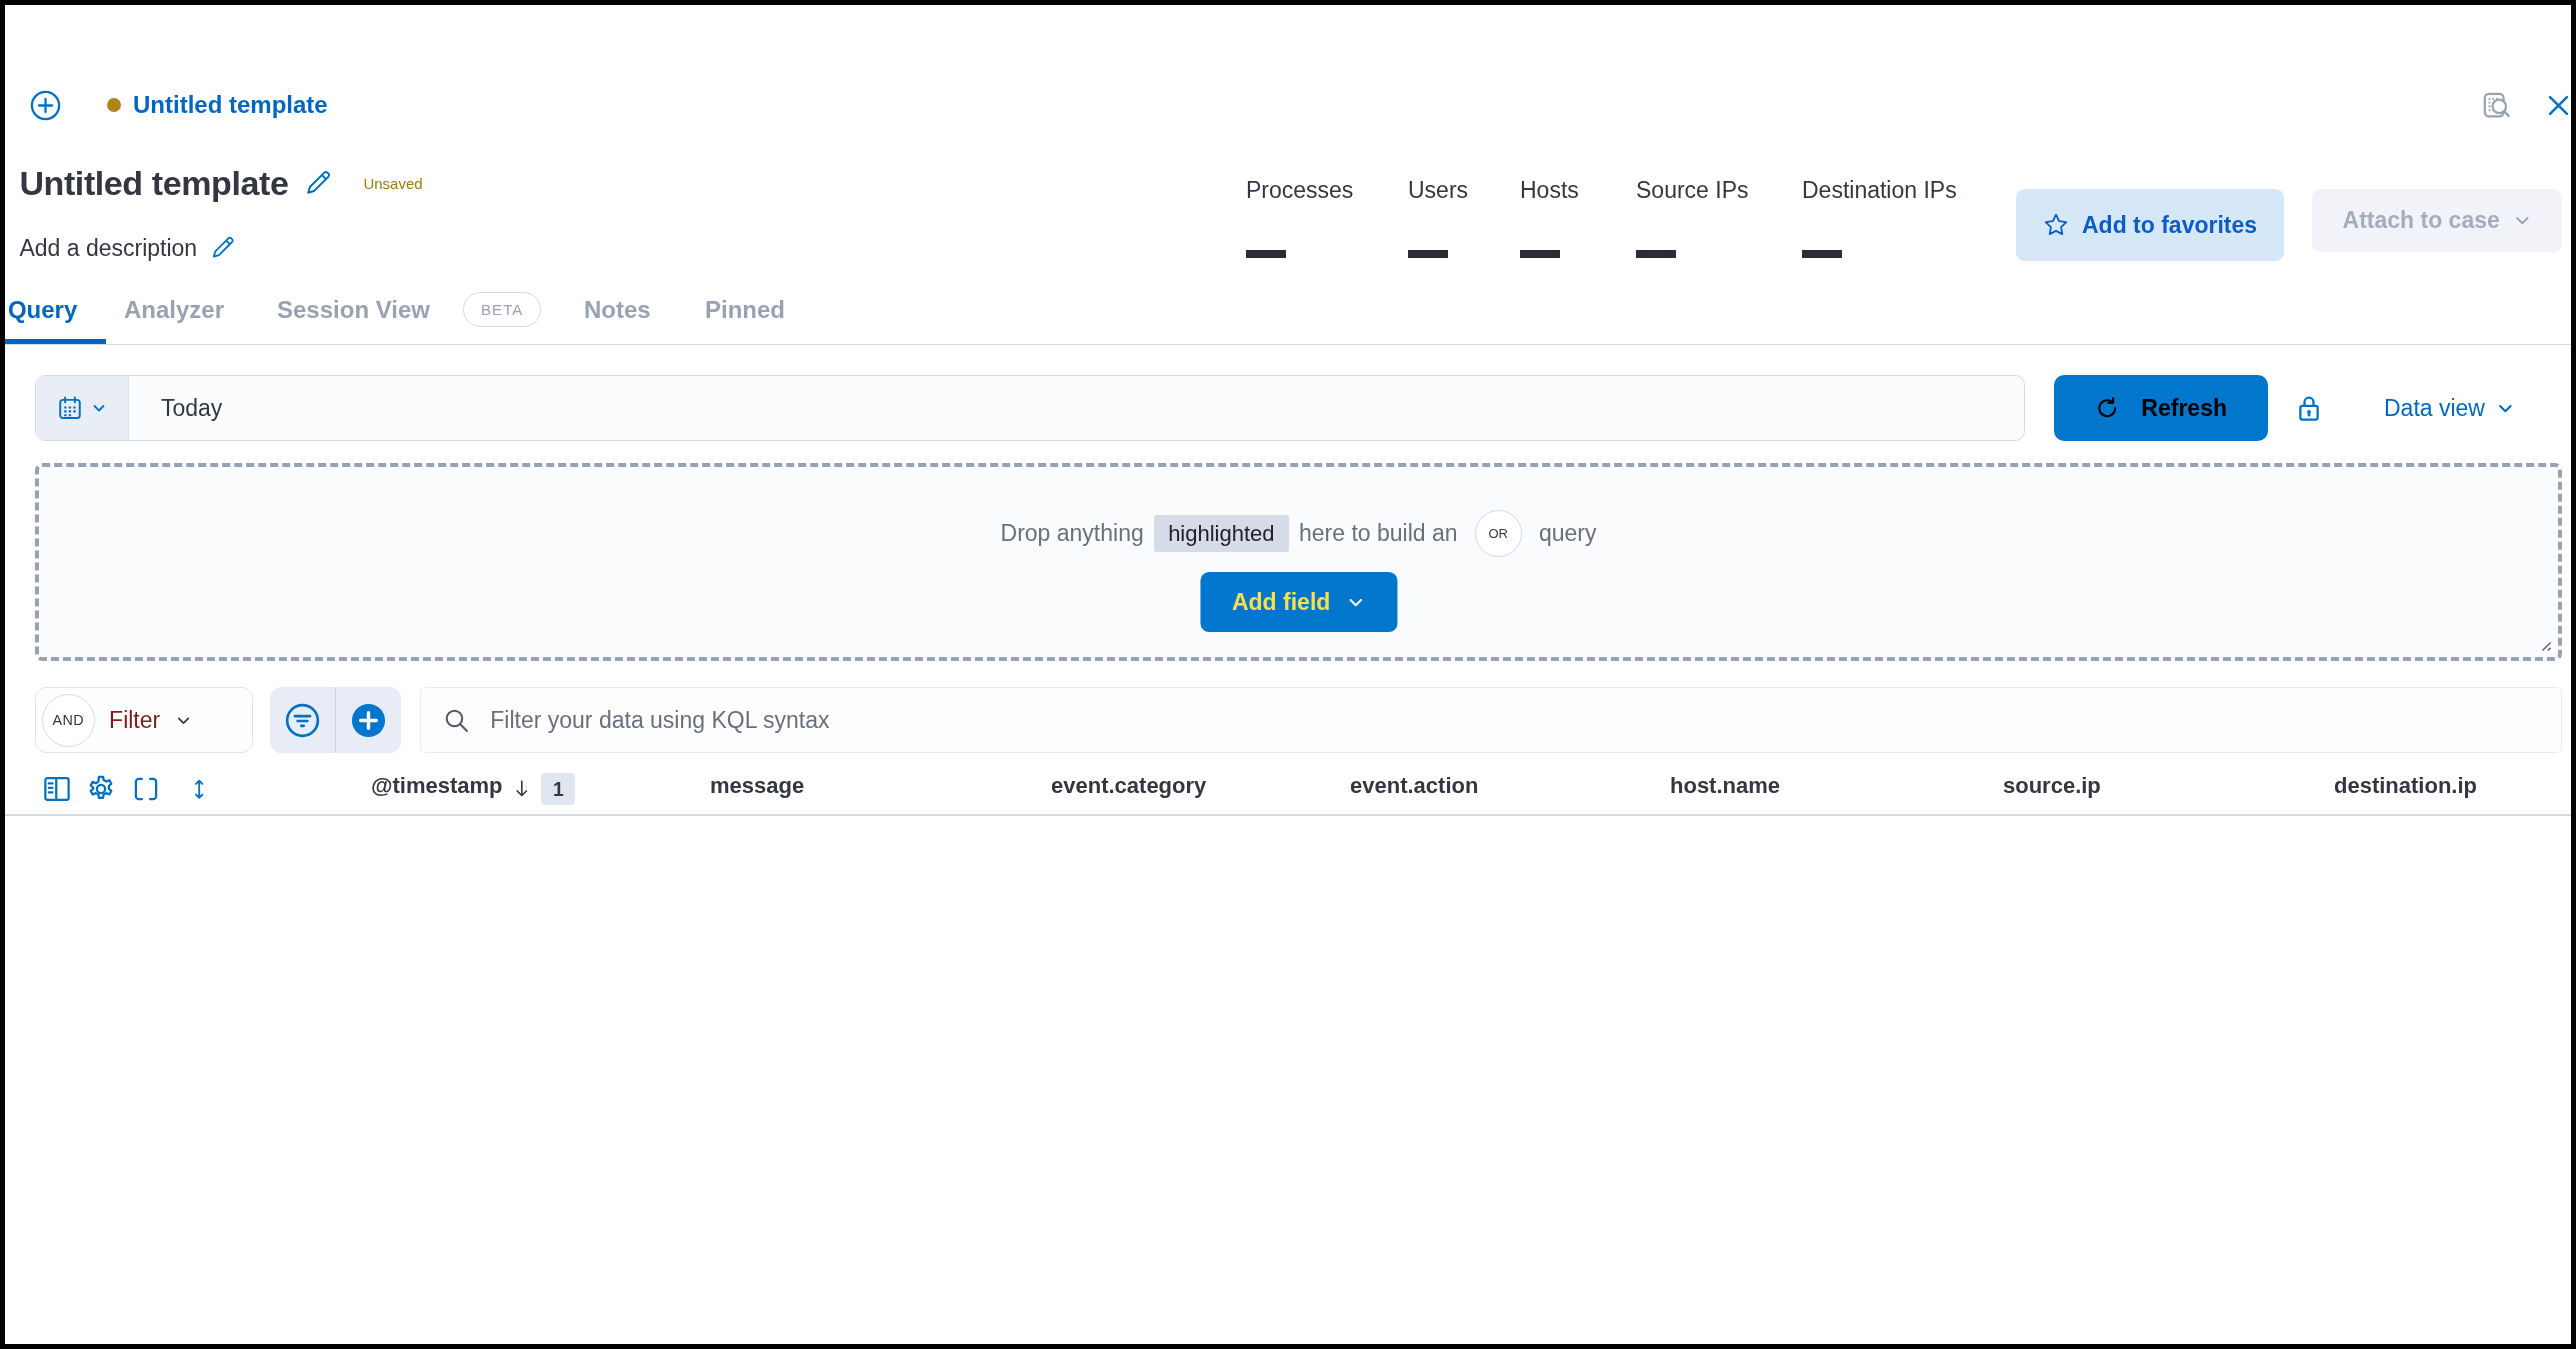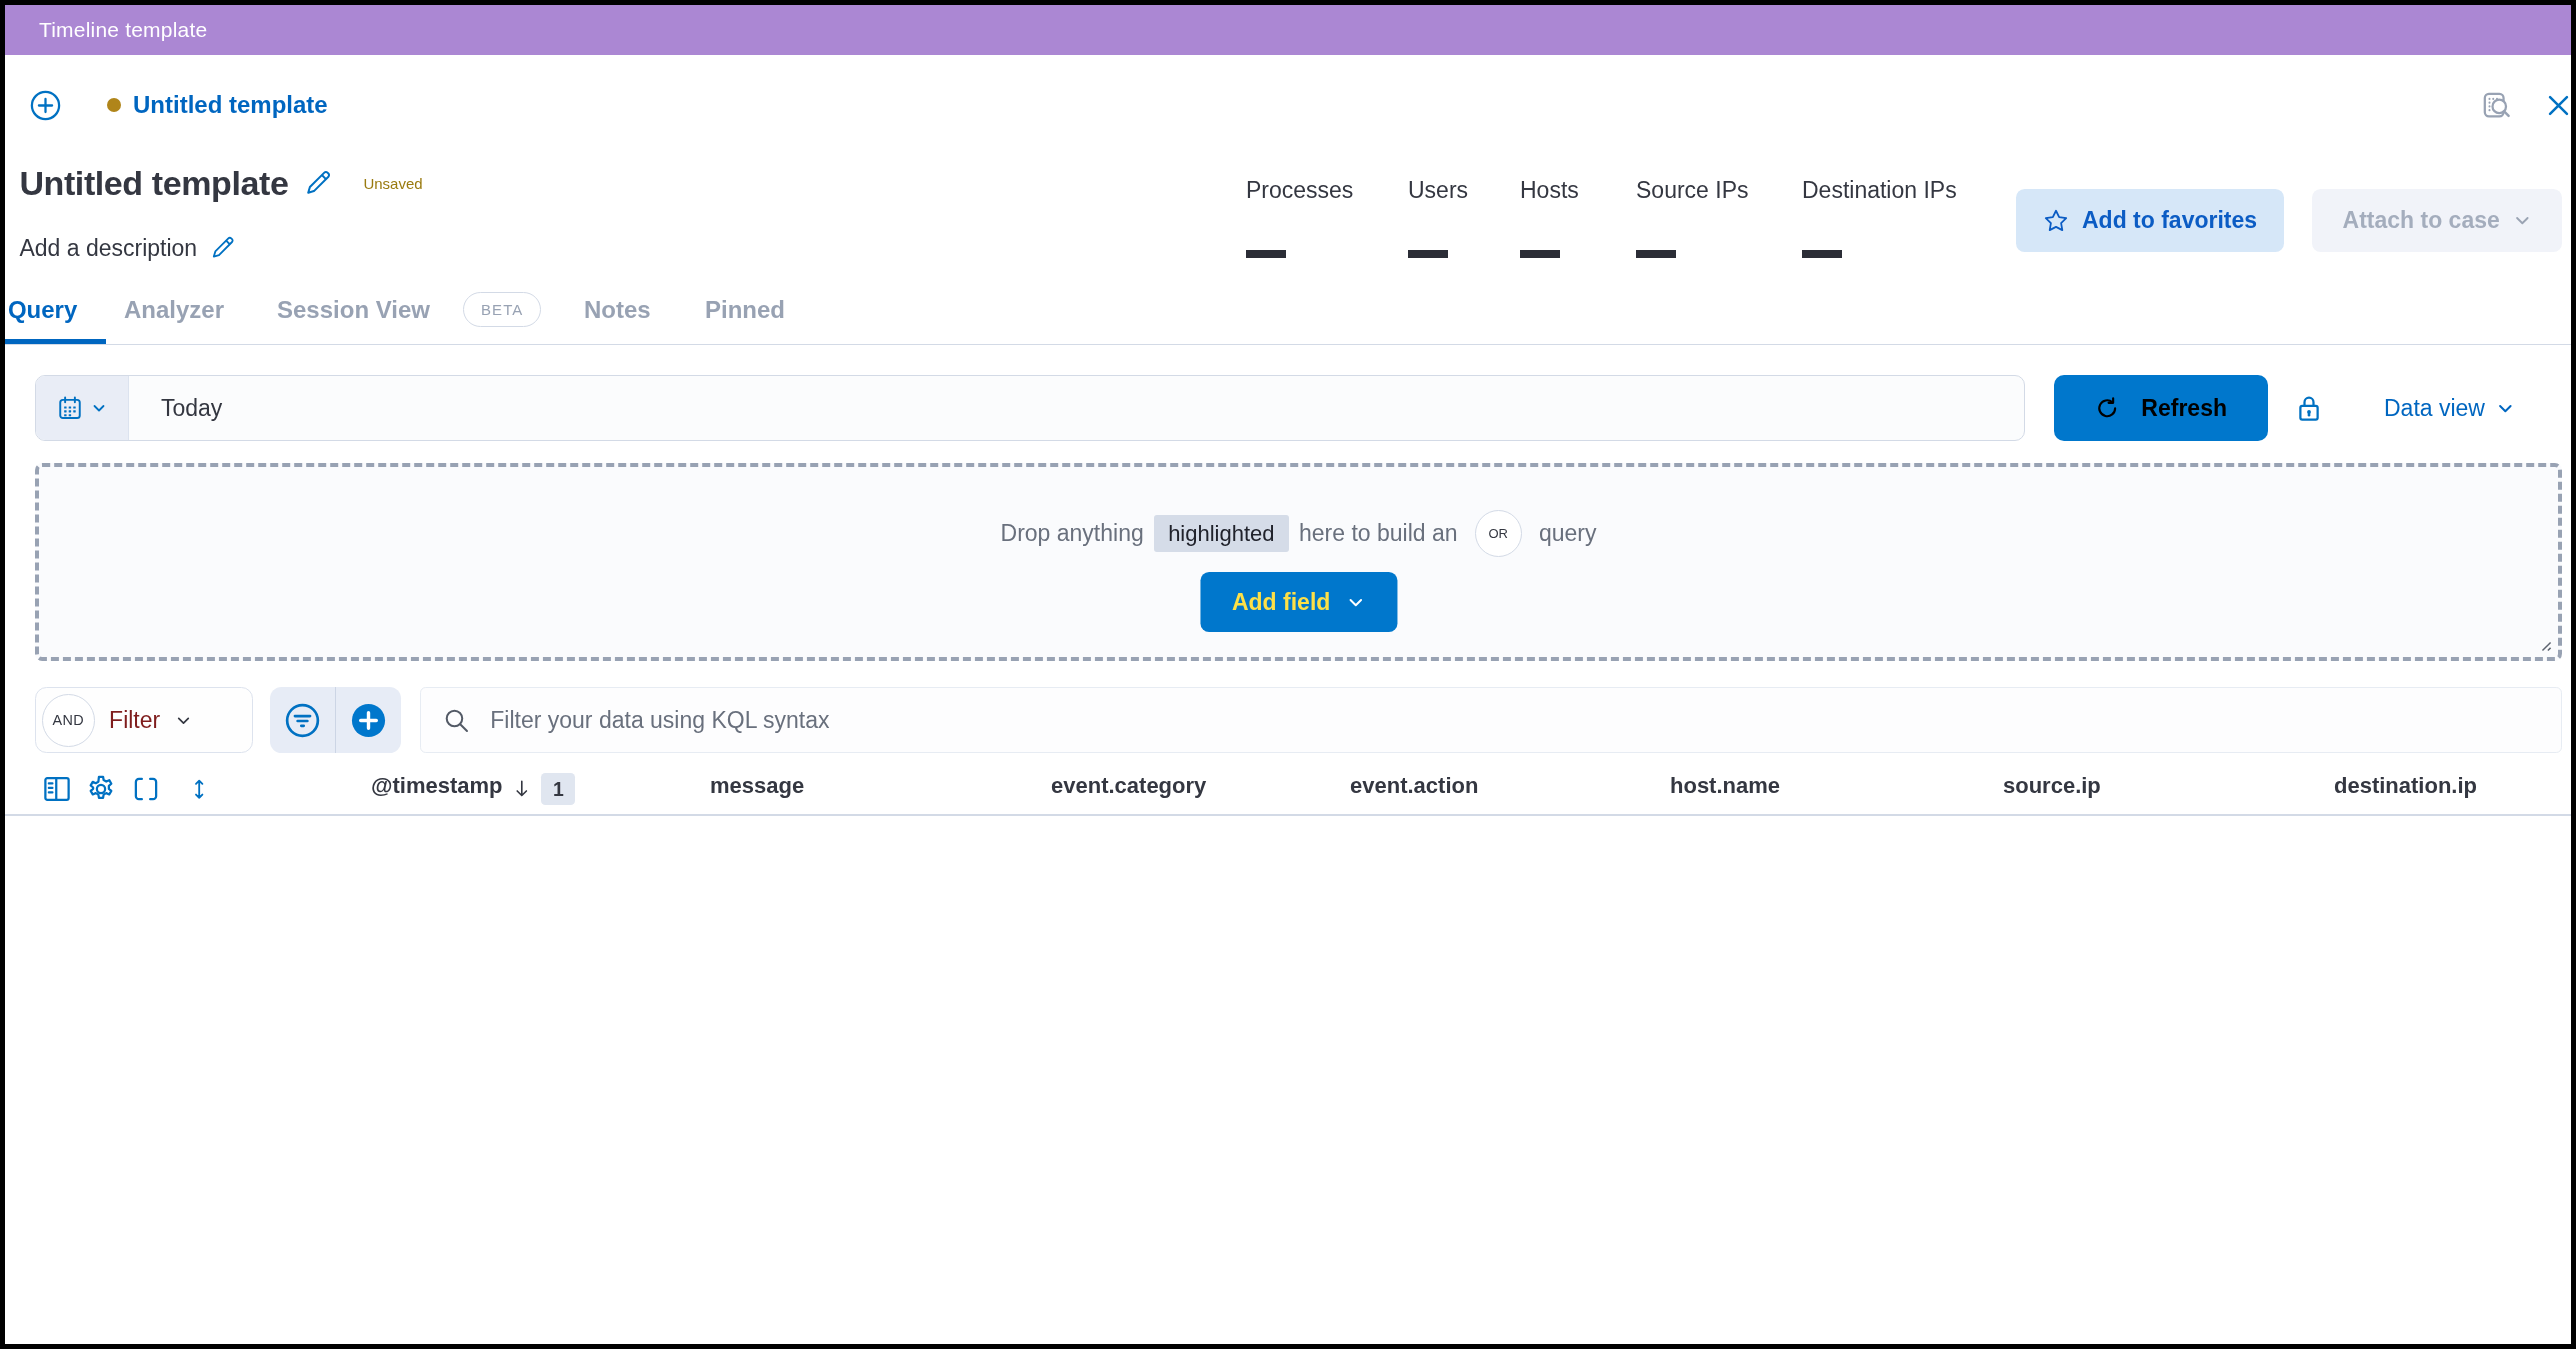--- a/index.html
+++ b/index.html
@@ -25,21 +25,21 @@
   .unsaved{font-size:15px;color:#9a7b10;margin-left:16px;}
   .desc-row{left:14.4px;top:180px;display:flex;align-items:center;gap:13px;font-size:23px;color:#343741;}
 
   
   .stat{top:121px;display:flex;flex-direction:column;}
   .stat .lbl{font-size:23px;color:#343741;line-height:29px;}
   .stat .dash{margin-top:45px;width:40px;height:8px;background:#2b2d36;}
 
   
   .btn{display:flex;align-items:center;justify-content:center;border-radius:8.6px;box-sizing:border-box;cursor:pointer;}
-  .fav-btn{left:2011px;top:134px;height:63px;padding:0 27px;background:#d6e7f8;color:#0b5cc4;gap:13px;font-size:23px;font-weight:600;}
+  .fav-btn{left:2011px;top:134px;height:72px;padding:0 27px;background:#d6e7f8;color:#0b5cc4;gap:13px;font-size:23px;font-weight:600;}
   .attach-btn{left:2307px;top:134px;width:250px;height:63px;background:#f1f3f9;color:#a4adbd;gap:13px;font-size:23px;font-weight:600;}
 
   
   .tab{top:241px;font-size:24px;font-weight:bold;color:#98a2b3;cursor:pointer;}
   .tab.active{color:#0066c0;}
   .tab-underline{left:0;top:284px;width:101px;height:5.7px;background:#0066c0;}
   .tabs-divider{left:0;right:0;top:289px;height:1.4px;background:#d3dae6;}
   .beta-pill{left:458px;top:237px;height:33px;padding:0 17px;border:1.4px solid #d3dae6;border-radius:18.7px;color:#98a2b3;font-size:15px;letter-spacing:1.1px;display:flex;align-items:center;background:#fff;}
 
   
@@ -72,23 +72,20 @@
   
   .th-btn{top:718px;color:#0071c2;width:32px;height:32px;cursor:pointer;}
   .hcell{top:718px;height:32px;display:flex;gap:8.6px;font-size:22px;font-weight:bold;color:#343741;}
   .sort-badge{background:#e0e6f0;border-radius:4.3px;min-width:17px;height:32px;display:flex;align-items:center;justify-content:center;font-size:19.4px;font-weight:bold;color:#343741;padding:0 8.6px;}
   .header-divider{left:0;right:0;top:759px;height:2.2px;background:#d3dae6;}
 </style>
 </head>
 <body>
 
 <div id="app">
-  <div class="titlebar">
-    <span class="t">Timeline template</span>
-  </div>
 
   <div class="content">
 
     <span class="abs icn new-btn">
       <svg viewBox="0 0 16 16" width="33" height="33">
           <circle cx="8" cy="8" r="6.6" fill="none" stroke="currentColor" stroke-width="1.1"></circle>
           <path d="M8 4.8v6.4M4.8 8h6.4" stroke="currentColor" stroke-width="1.1" stroke-linecap="round"></path>
         </svg>
     </span>
     <span class="abs tmpl-dot"></span>

